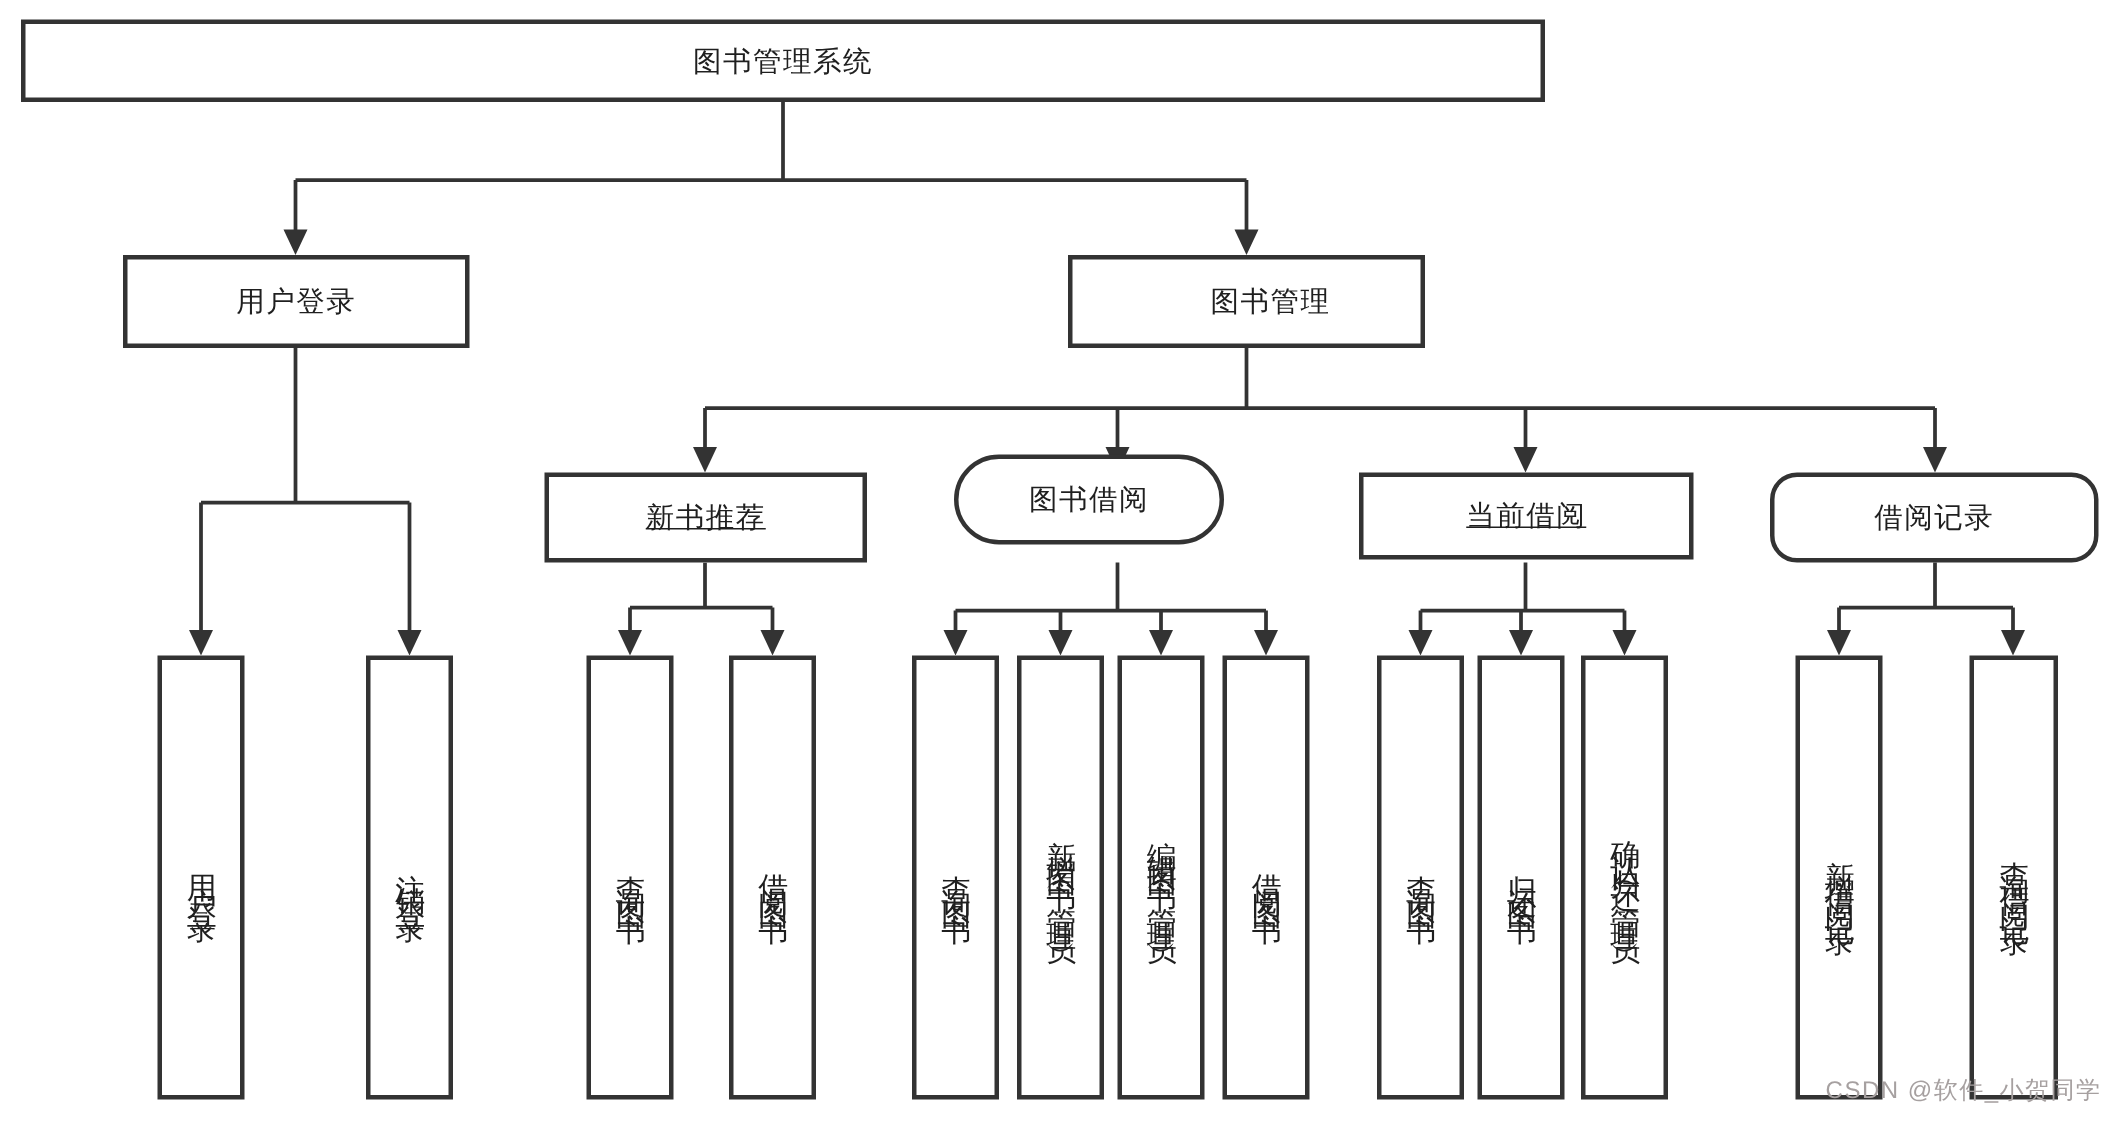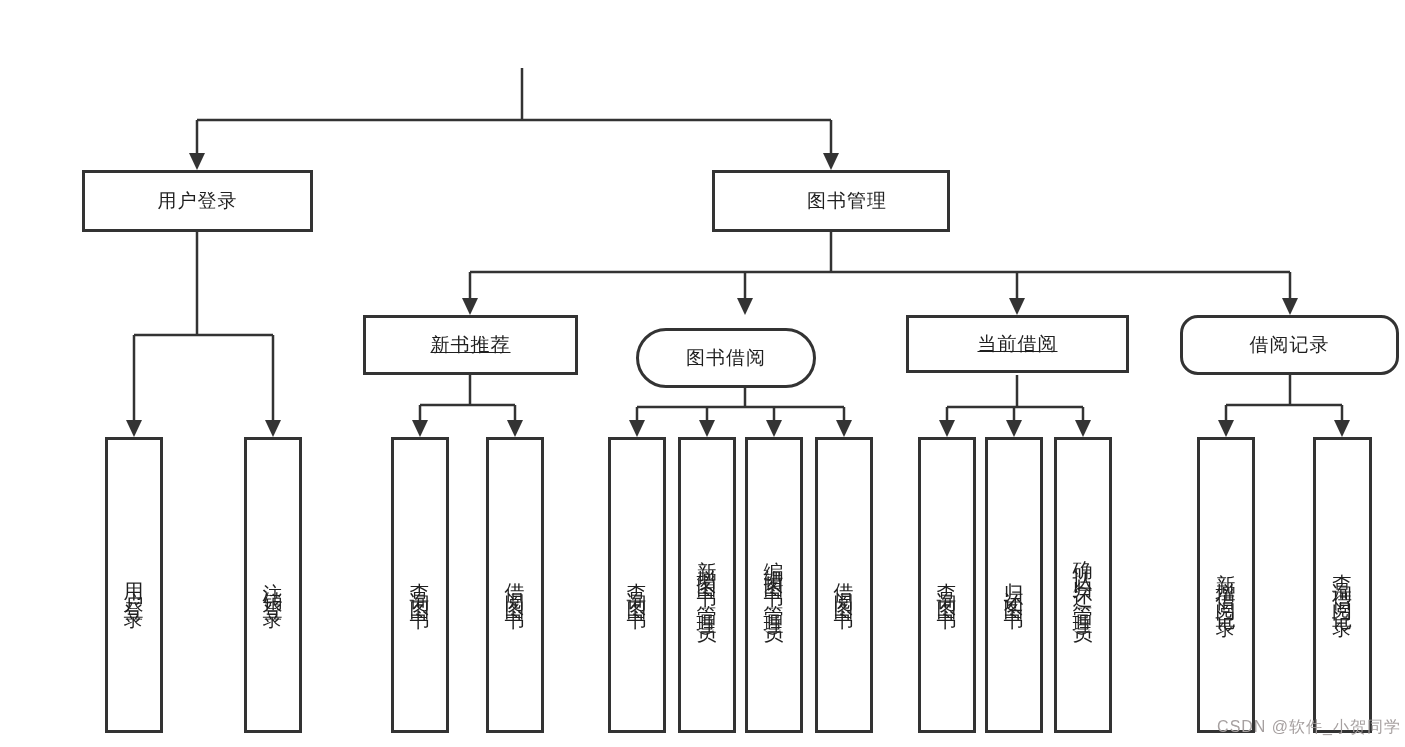--- a/index.html
+++ b/index.html
@@ -136,32 +136,35 @@
 
       <path d="M939 420 L955 420 L947 437 Z"></path>
       <path d="M1006 420 L1022 420 L1014 437 Z"></path>
       <path d="M1075 420 L1091 420 L1083 437 Z"></path>
 
       <path d="M1218 420 L1234 420 L1226 437 Z"></path>
       <path d="M1334 420 L1350 420 L1342 437 Z"></path>
     </g>
   </svg>
 
+  <div class="node" style="left:14px; top:13px; width:1016px; height:55px;">
+    <span>图书管理系统</span>
+  </div>
 
   <div class="node" style="left:82px; top:170px; width:231px; height:62px;">
     <span>用户登录</span>
   </div>
   <div class="node" style="left:712px; top:170px; width:238px; height:62px;padding-left:32px;">
     <span>图书管理</span>
   </div>
 
   <div class="node" style="left:363px; top:315px; width:215px; height:60px;text-decoration:underline;">
     <span>新书推荐</span>
   </div>
-  <div class="node" style="left:636px; top:328px; width:180px; height:60px;border-radius:30px;">
+  <div class="node" style="left:636px; top:303px; width:180px; height:60px;border-radius:30px;">
     <span>图书借阅</span>
   </div>
   <div class="node" style="left:906px; top:315px; width:223px; height:58px;text-decoration:underline;">
     <span>当前借阅</span>
   </div>
   <div class="node" style="left:1180px; top:315px; width:219px; height:60px;border-radius:18px;">
     <span>借阅记录</span>
   </div>
 
   <div class="vnode" style="left:105px; top:437px; width:58px; height:296px;">

